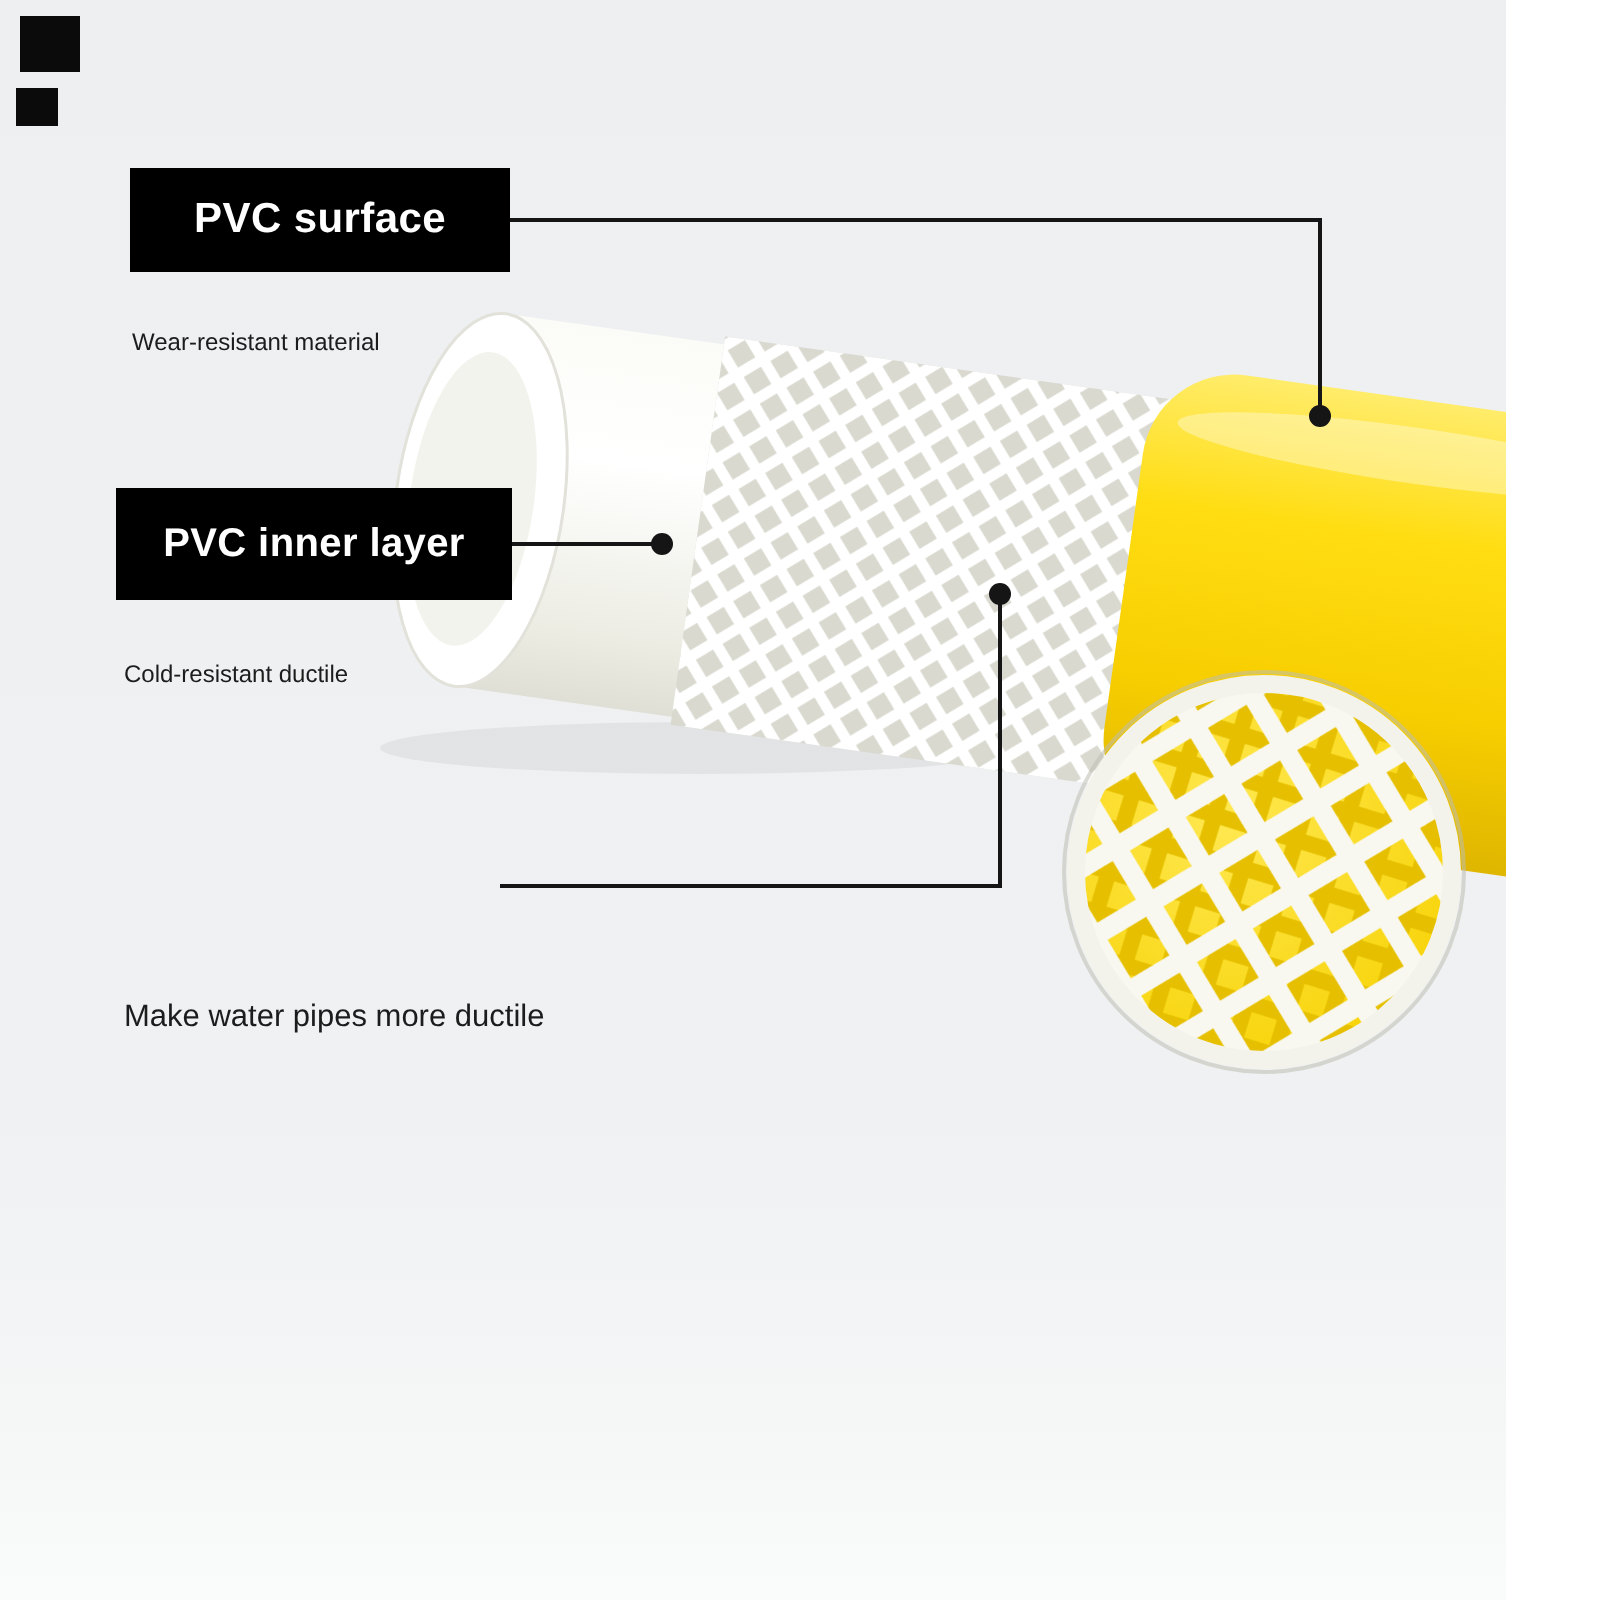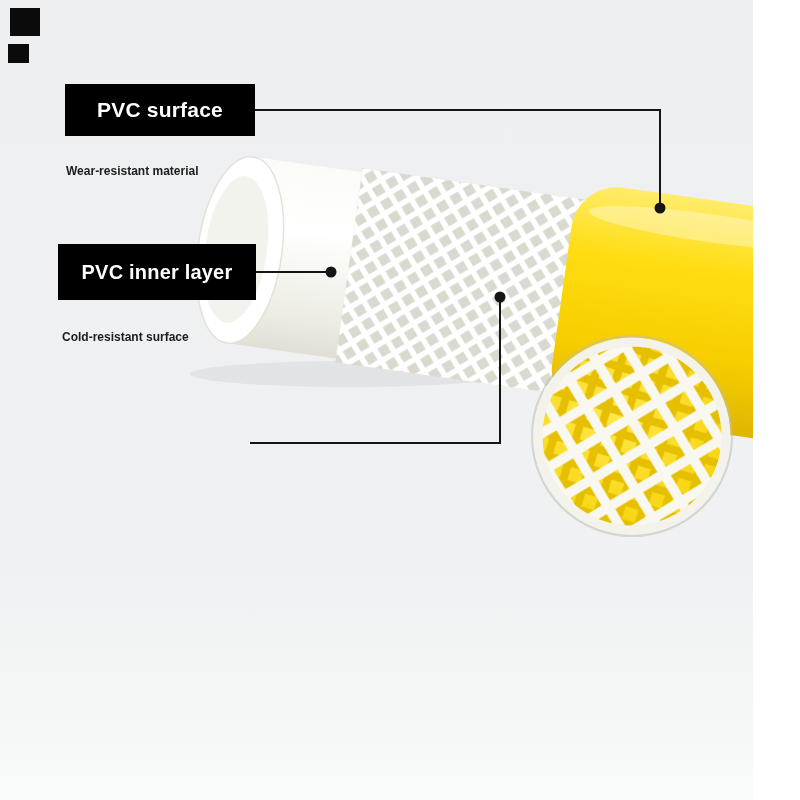--- a/index.html
+++ b/index.html
@@ -15,21 +15,21 @@
   .hose-svg{position:absolute;left:0;top:0;width:800px;height:800px;}
 
   .label-box{
     position:absolute;background:#000;color:#fff;display:flex;align-items:center;justify-content:center;
     font-weight:bold;letter-spacing:.2px;
   }
   .label-box.l1{left:65px;top:84px;width:190px;height:52px;font-size:21px;}
   .label-box.l2{left:58px;top:244px;width:198px;height:56px;font-size:20px;}
   .label-box.l3{left:58px;top:416px;width:192px;height:54px;font-size:20px;}
 
-  .label-sub{position:absolute;color:#1c1c1c;font-weight:bold;}
+  .label-sub{position:absolute;color:#1c1c1c;}
   .label-sub.s1{left:66px;top:164px;font-size:12px;}
   .label-sub.s2{left:62px;top:330px;font-size:12px;}
   .label-sub.s3{left:62px;top:500px;font-size:15.5px;}
 
   .banner{
     position:absolute;left:35px;top:592px;width:765px;height:148px;
     background:#ffdf00;border-radius:16px 0 0 16px;
   }
   .banner .highlight{
     position:absolute;left:12px;top:38px;width:310px;height:34px;border-radius:50%;
@@ -124,17 +124,18 @@
   </svg>
 
   <div class="label-box l1">
     <span>PVC surface</span>
   </div>
   <div class="label-sub s1">Wear-resistant material</div>
 
   <div class="label-box l2">
     <span>PVC inner layer</span>
   </div>
-  <div class="label-sub s2">Cold-resistant surface</div>
+  <div class="label-sub s2">Cold-resistant ductile</div>
 
+  <div class="label-sub s3">Make water pipes more ductile</div>
 
 
 </div>
 
 </body></html>

